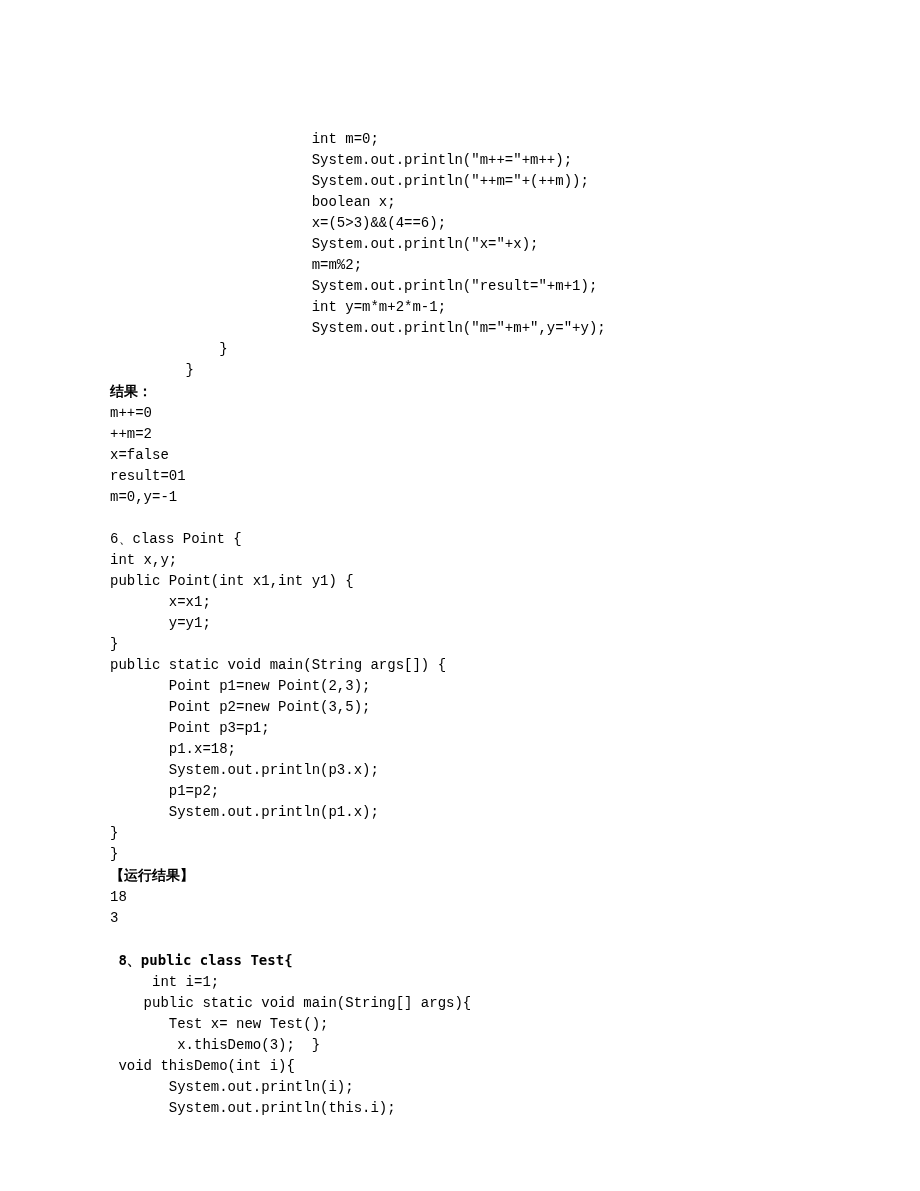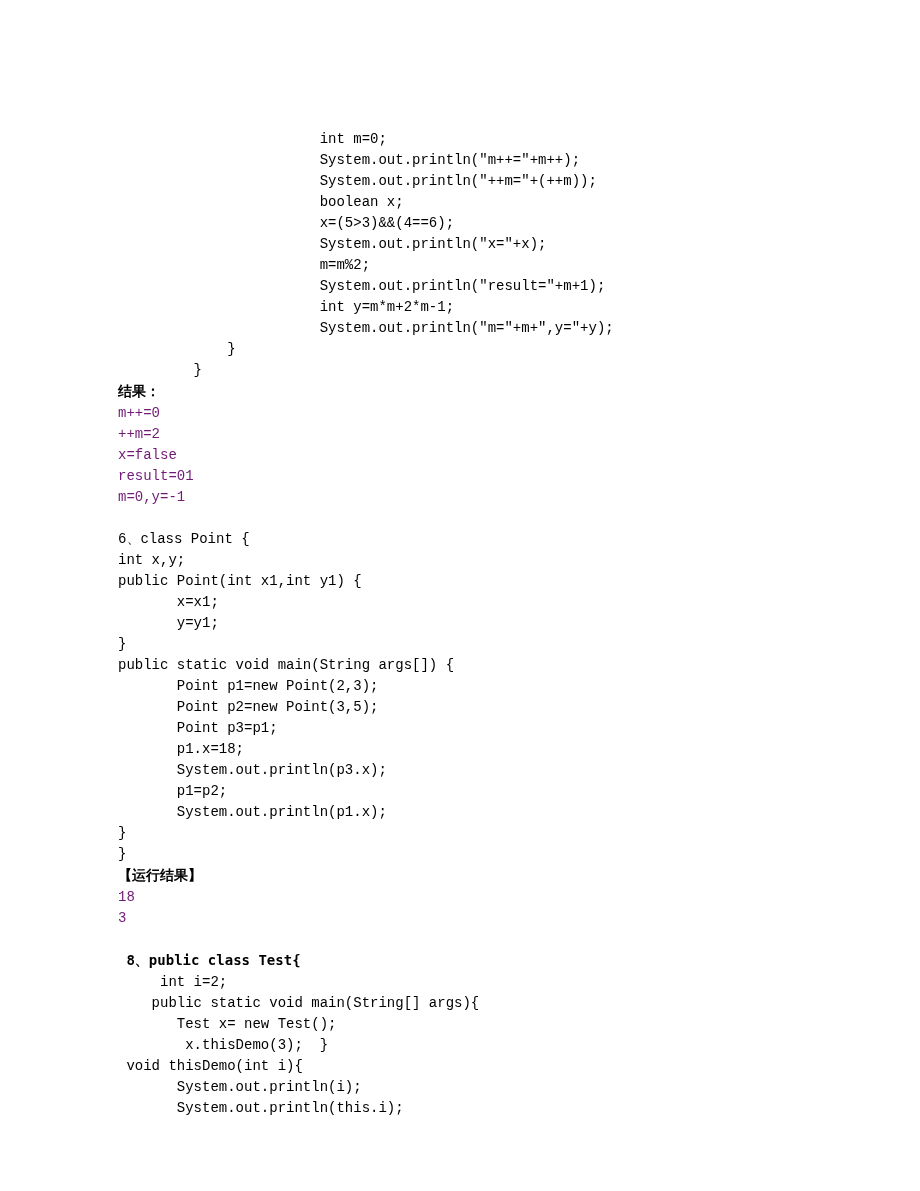--- a/index.html
+++ b/index.html
@@ -11,25 +11,24 @@
     line-height: 1.5;
     color: #000;
   }
   .page {
     width: 756px;
     height: 1191px;
     box-sizing: border-box;
     padding: 108px 110px 40px 110px;
     position: relative;
     white-space: pre;
-    margin-left: 8px;
   }
   .code { color: #000; }
   .bold { font-weight: bold; font-family: "SimHei","黑体","SimSun",monospace; }
-  .red { color: #701a75; }
+  .red { color: #000000; }
 </style>
 </head>
 <body>
 
 <div class="page">
 <span class="code">                        int m=0;
                         System.out.println("m++="+m++);
                         System.out.println("++m="+(++m));
                         boolean x;
                         x=(5&gt;3)&amp;&amp;(4==6);
@@ -61,20 +60,20 @@
        System.out.println(p3.x);
        p1=p2;
        System.out.println(p1.x);
 }
 }</span>
 <span class="bold">【运行结果】</span>
 <span class="red">18
 3</span>
 
 <span class=""><span class="bold"> 8、public class Test{
-</span><span class="code">     int i=2;
+</span><span class="code">     int i=1;
     public static void main(String[] args){
        Test x= new Test();
         x.thisDemo(3);  }
  void thisDemo(int i){
        System.out.println(i);
        System.out.println(this.i);</span></span>
 </div>
 
 </body></html>

